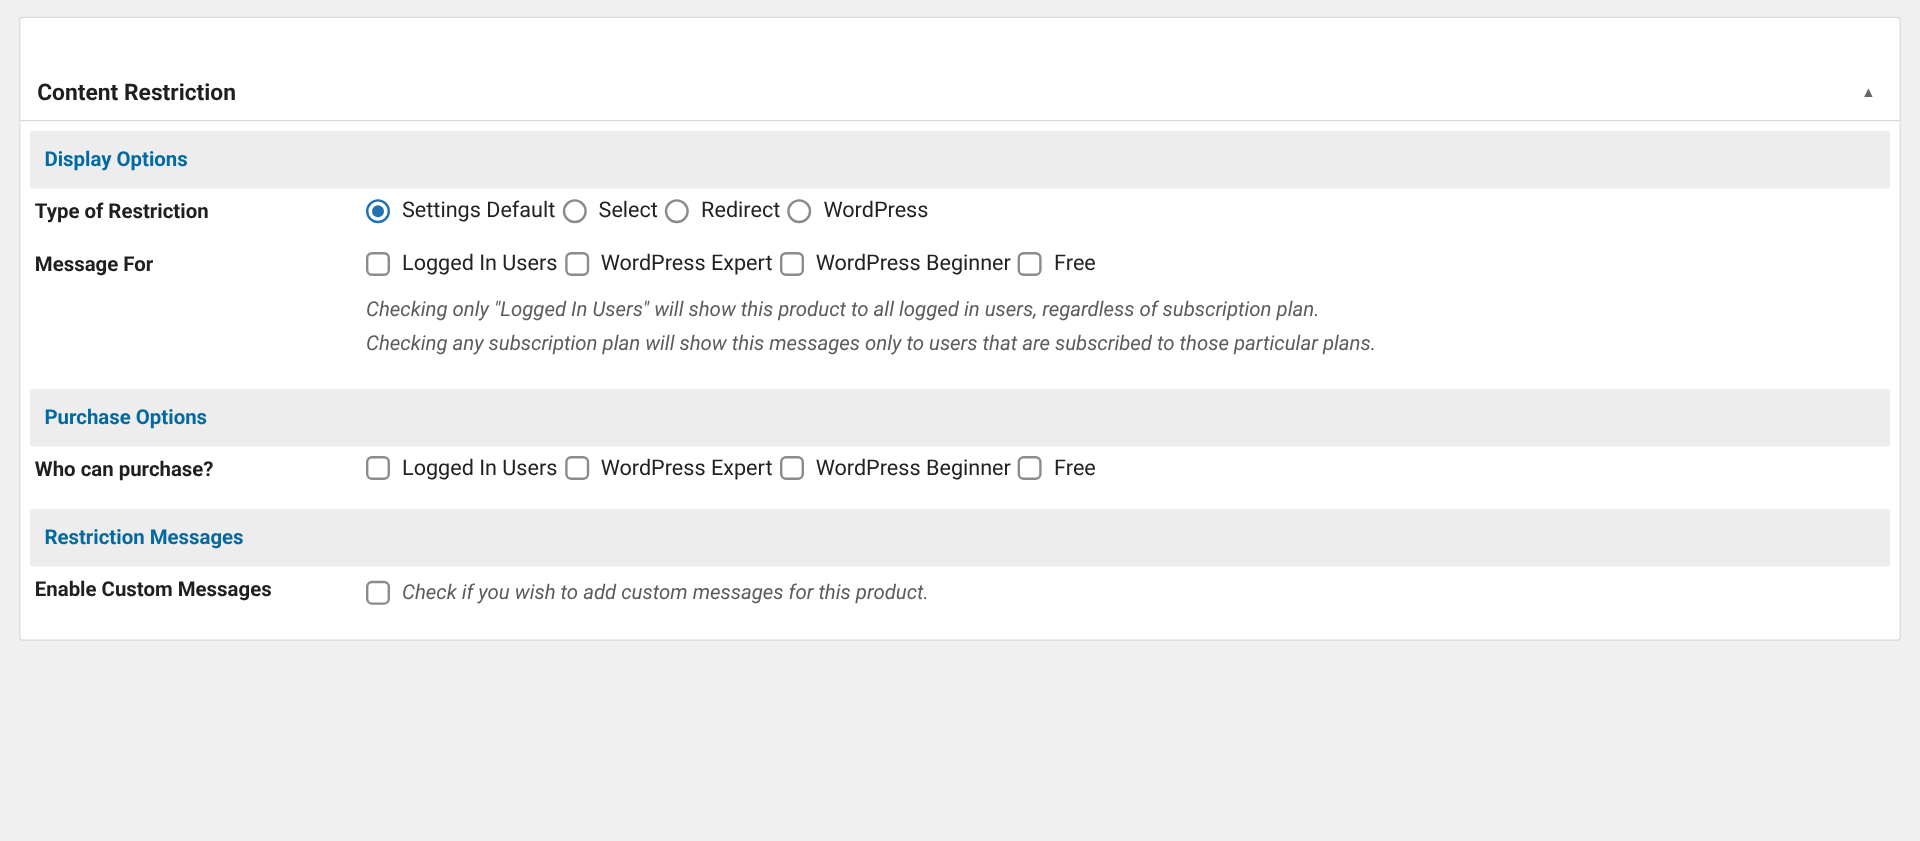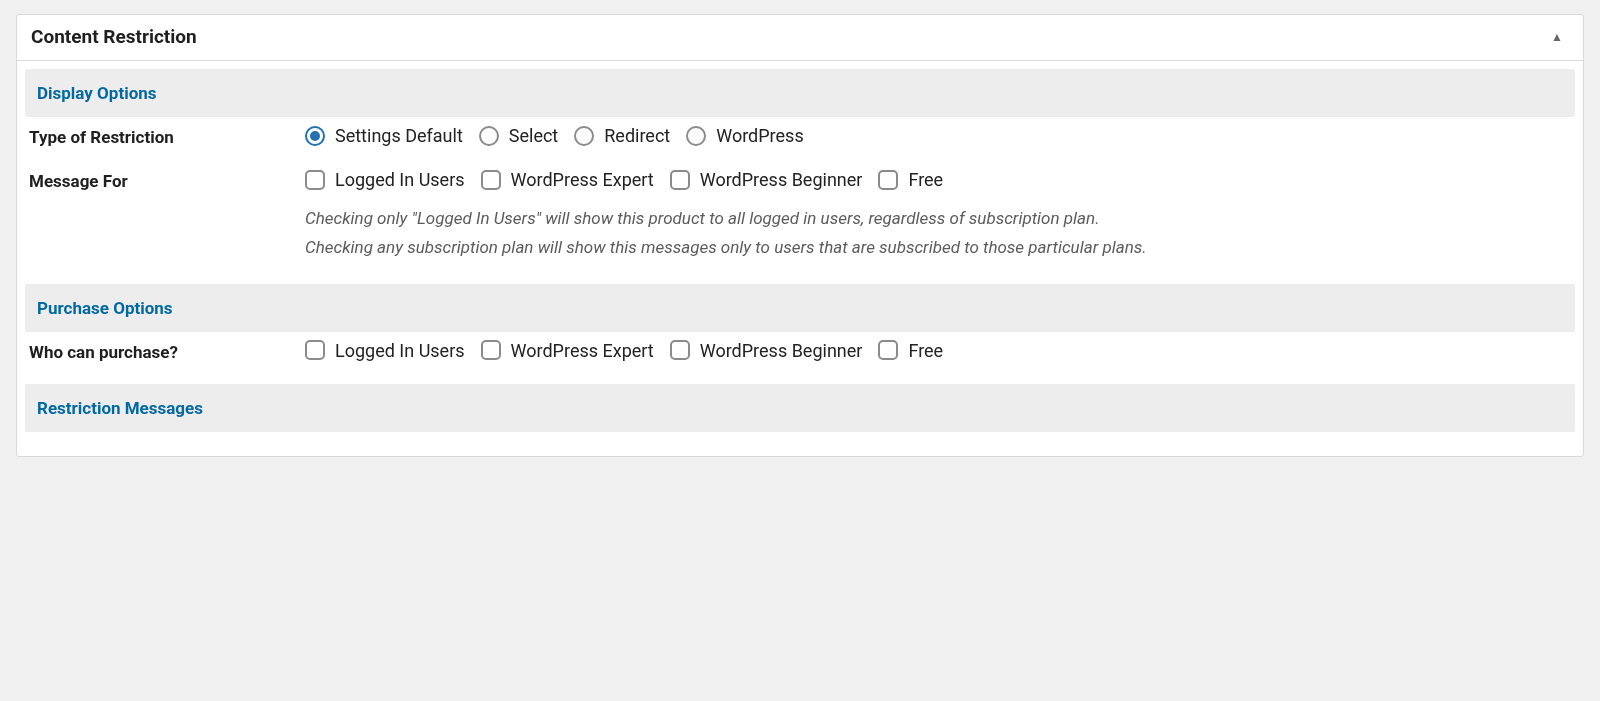--- a/index.html
+++ b/index.html
@@ -27,20 +27,21 @@
     border:1px solid var(--panel-border);
     border-radius:3px;
     position:relative;
   }
   .metabox-header{
     display:flex;
     align-items:flex-end;
     justify-content:space-between;
     padding:10px 14px 12px 14px;
     border-bottom:1px solid var(--panel-border);
+    margin-top:40px;
   }
   .metabox-title{
     font-weight:700;
     font-size:19px;
   }
   .toggle-arrow{
     color:#666;
     font-size:12px;
     cursor:pointer;
     padding:4px 6px;
@@ -69,21 +70,21 @@
     font-size:17px;
     color:#1f1f1f;
     padding-top:2px;
   }
   .field-body{
     flex:1;
   }
   .options-line{
     display:flex;
     flex-wrap:wrap;
-    gap:16px;
+    gap:6px;
     align-items:center;
   }
   .opt{
     display:inline-flex;
     align-items:center;
     gap:10px;
     font-size:18px;
     color:#222;
     cursor:pointer;
     user-select:none;
@@ -203,15 +204,26 @@
               <span>Free</span>
             </label>
           </div>
       </div>
     </div>
 
     <div class="spacer"></div>
 
     <div class="section-heading">Restriction Messages</div>
 
+    <div class="field-row">
+      <div class="field-label">Enable Custom Messages</div>
+      <div class="field-body">
+        <div class="options-line">
+          <label class="opt">
+            <span class="check-box" id="ecm-box"></span>
+            <span class="helptext" style="margin-top:0;">Check if you wish to add custom messages for this product.</span>
+          </label>
+        </div>
+      </div>
+    </div>
 
   </div>
 </div>
 
 </body></html>

